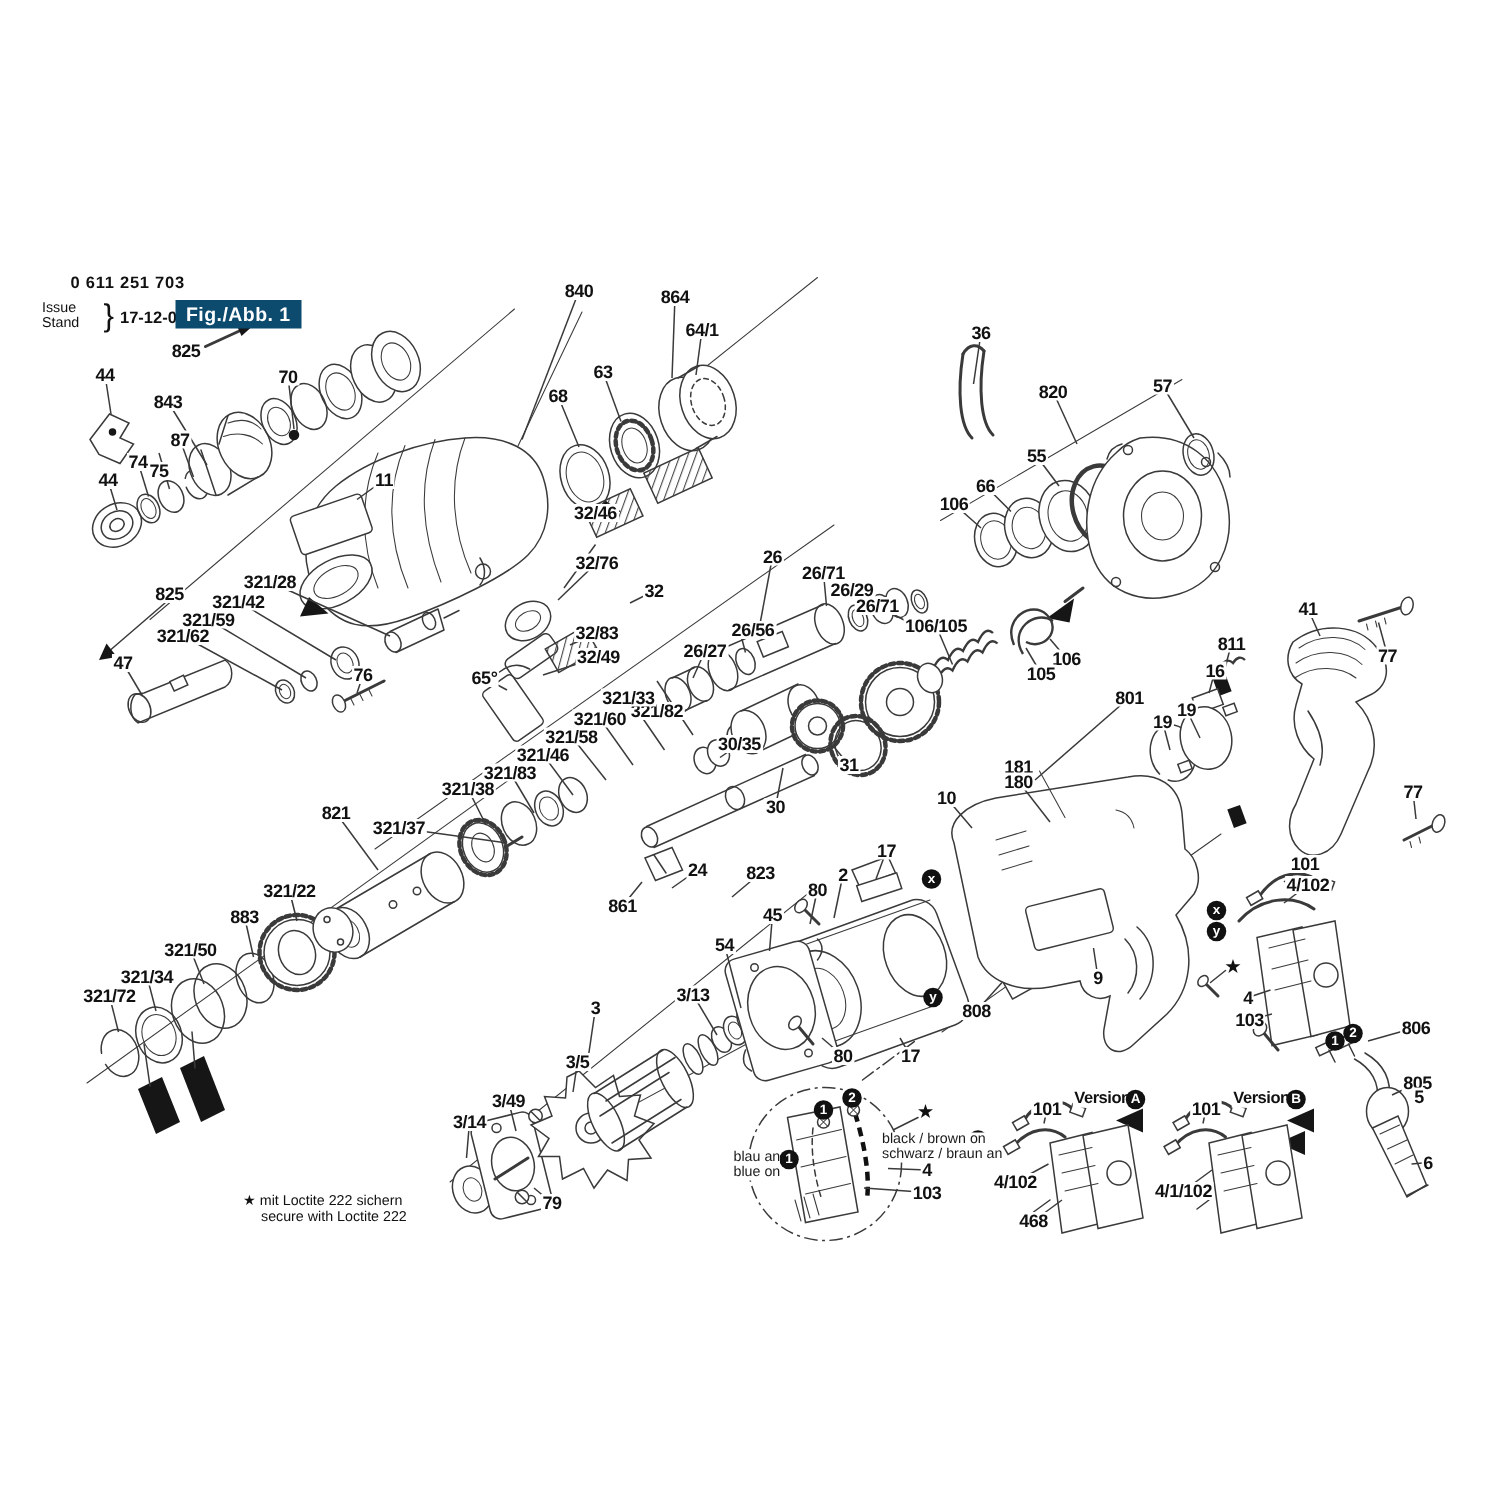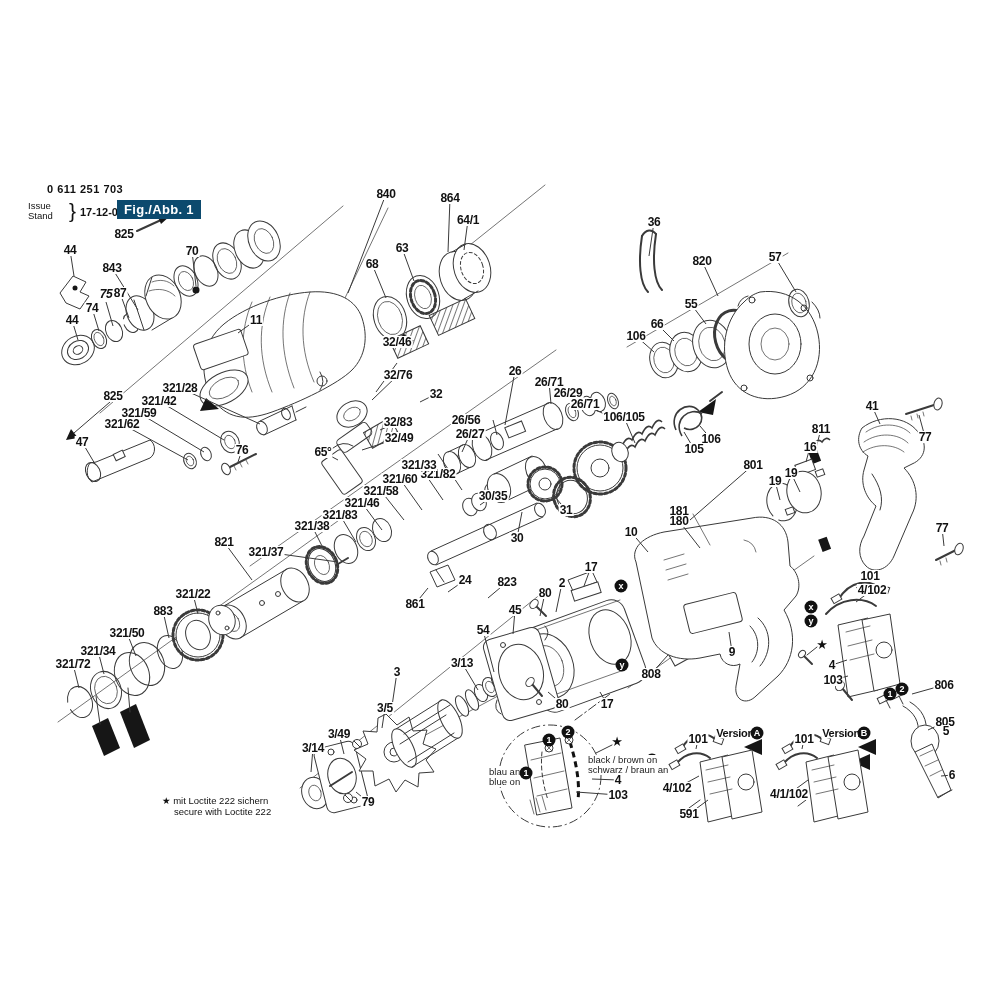--- a/index.html
+++ b/index.html
@@ -529,21 +529,21 @@
     <div class="l2">secure with Loctite 222</div>
   </div>
 
 
   <div id="labels">
       <div class="co" style="left: 124px; top: 234px;">825</div>
       <div class="co" style="left: 70px; top: 250px;">44</div>
       <div class="co" style="left: 112px; top: 268px;">843</div>
       <div class="co" style="left: 192px; top: 251px;">70</div>
       <div class="co" style="left: 120px; top: 293px;">87</div>
-      <div class="co" style="left: 106px; top: 294px; font-style: italic;">75</div>
+      <div class="co" style="left: 106px; top: 314px;">75</div>
       <div class="co" style="left: 92px; top: 308px;">74</div>
       <div class="co" style="left: 72px; top: 320px;">44</div>
       <div class="co" style="left: 256px; top: 320px;">11</div>
       <div class="co" style="left: 386px; top: 194px;">840</div>
       <div class="co" style="left: 450px; top: 198px;">864</div>
       <div class="co" style="left: 468px; top: 220px;">64/1</div>
       <div class="co" style="left: 402px; top: 248px;">63</div>
       <div class="co" style="left: 372px; top: 264px;">68</div>
       <div class="co" style="left: 654px; top: 222px;">36</div>
       <div class="co" style="left: 702px; top: 261px;">820</div>
@@ -561,21 +561,21 @@
       <div class="co" style="left: 397px; top: 342px;">32/46</div>
       <div class="co" style="left: 398px; top: 375px;">32/76</div>
       <div class="co" style="left: 436px; top: 394px;">32</div>
       <div class="co" style="left: 398px; top: 422px;">32/83</div>
       <div class="co" style="left: 399px; top: 438px;">32/49</div>
       <div class="co" style="left: 323px; top: 452px;">65°</div>
       <div class="co" style="left: 515px; top: 371px;">26</div>
       <div class="co" style="left: 549px; top: 382px;">26/71</div>
       <div class="co" style="left: 568px; top: 393px;">26/29</div>
       <div class="co" style="left: 585px; top: 404px;">26/71</div>
-      <div class="co" style="left: 466px; top: 420px;">26/56</div>
+      <div class="co" style="left: 502px; top: 420px;">26/56</div>
       <div class="co" style="left: 470px; top: 434px;">26/27</div>
       <div class="co" style="left: 624px; top: 417px;">106/105</div>
       <div class="co" style="left: 711px; top: 439px;">106</div>
       <div class="co" style="left: 694px; top: 449px;">105</div>
       <div class="co" style="left: 821px; top: 429px;">811</div>
       <div class="co" style="left: 810px; top: 447px;">16</div>
       <div class="co" style="left: 753px; top: 465px;">801</div>
       <div class="co" style="left: 791px; top: 473px;">19</div>
       <div class="co" style="left: 775px; top: 481px;">19</div>
       <div class="co" style="left: 872px; top: 406px;">41</div>
@@ -625,21 +625,21 @@
       <div class="co" style="left: 833px; top: 680px;">103</div>
       <div class="co" style="left: 944px; top: 685px;">806</div>
       <div class="co" style="left: 945px; top: 722px;">805</div>
       <div class="co" style="left: 946px; top: 731px;">5</div>
       <div class="co" style="left: 952px; top: 775px;">6</div>
       <div class="co" style="left: 618px; top: 780px;">4</div>
       <div class="co" style="left: 618px; top: 795px;">103</div>
       <div class="co" style="font-size: 12px; left: 698px; top: 739px;">101</div>
       <div class="co" style="font-size: 11px; left: 735px; top: 733px;">Version</div>
       <div class="co" style="font-size: 12px; left: 677px; top: 788px;">4/102</div>
-      <div class="co" style="font-size: 12px; left: 689px; top: 814px;">591</div>
+      <div class="co" style="font-size: 12px; left: 689px; top: 814px;">468</div>
       <div class="co" style="font-size: 12px; left: 804px; top: 739px;">101</div>
       <div class="co" style="font-size: 11px; left: 841px; top: 733px;">Version</div>
       <div class="co" style="font-size: 12px; left: 789px; top: 794px;">4/1/102</div>
       <div class="disc" style="left: 621px; top: 586px;">x</div>
       <div class="disc" style="left: 622px; top: 665px;">y</div>
       <div class="disc" style="left: 811px; top: 607px;">x</div>
       <div class="disc" style="left: 811px; top: 621px;">y</div>
       <div class="disc" style="left: 890px; top: 694px;">1</div>
       <div class="disc" style="left: 902px; top: 689px;">2</div>
       <div class="disc" style="left: 549px; top: 740px;">1</div>

